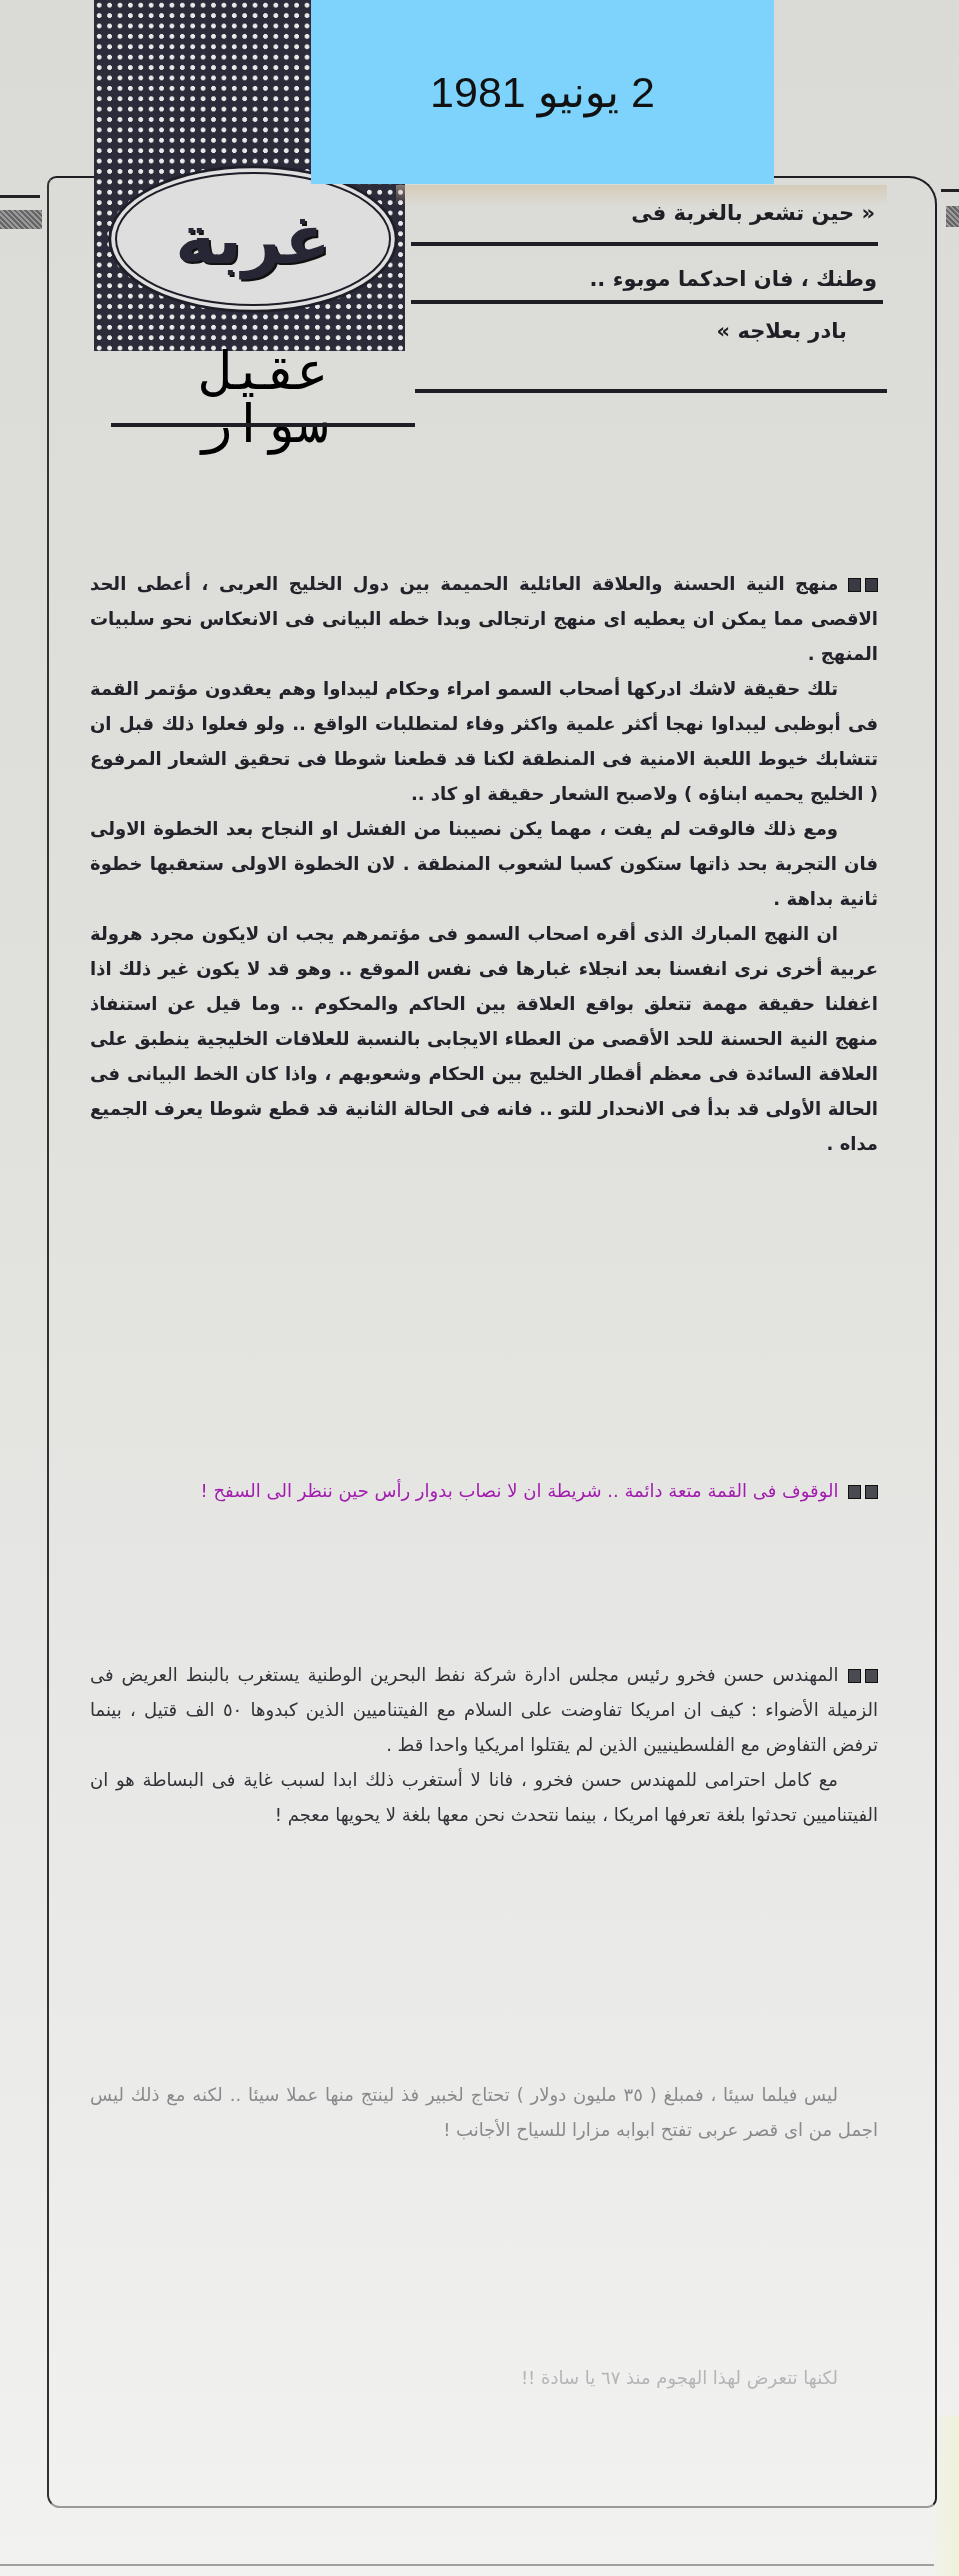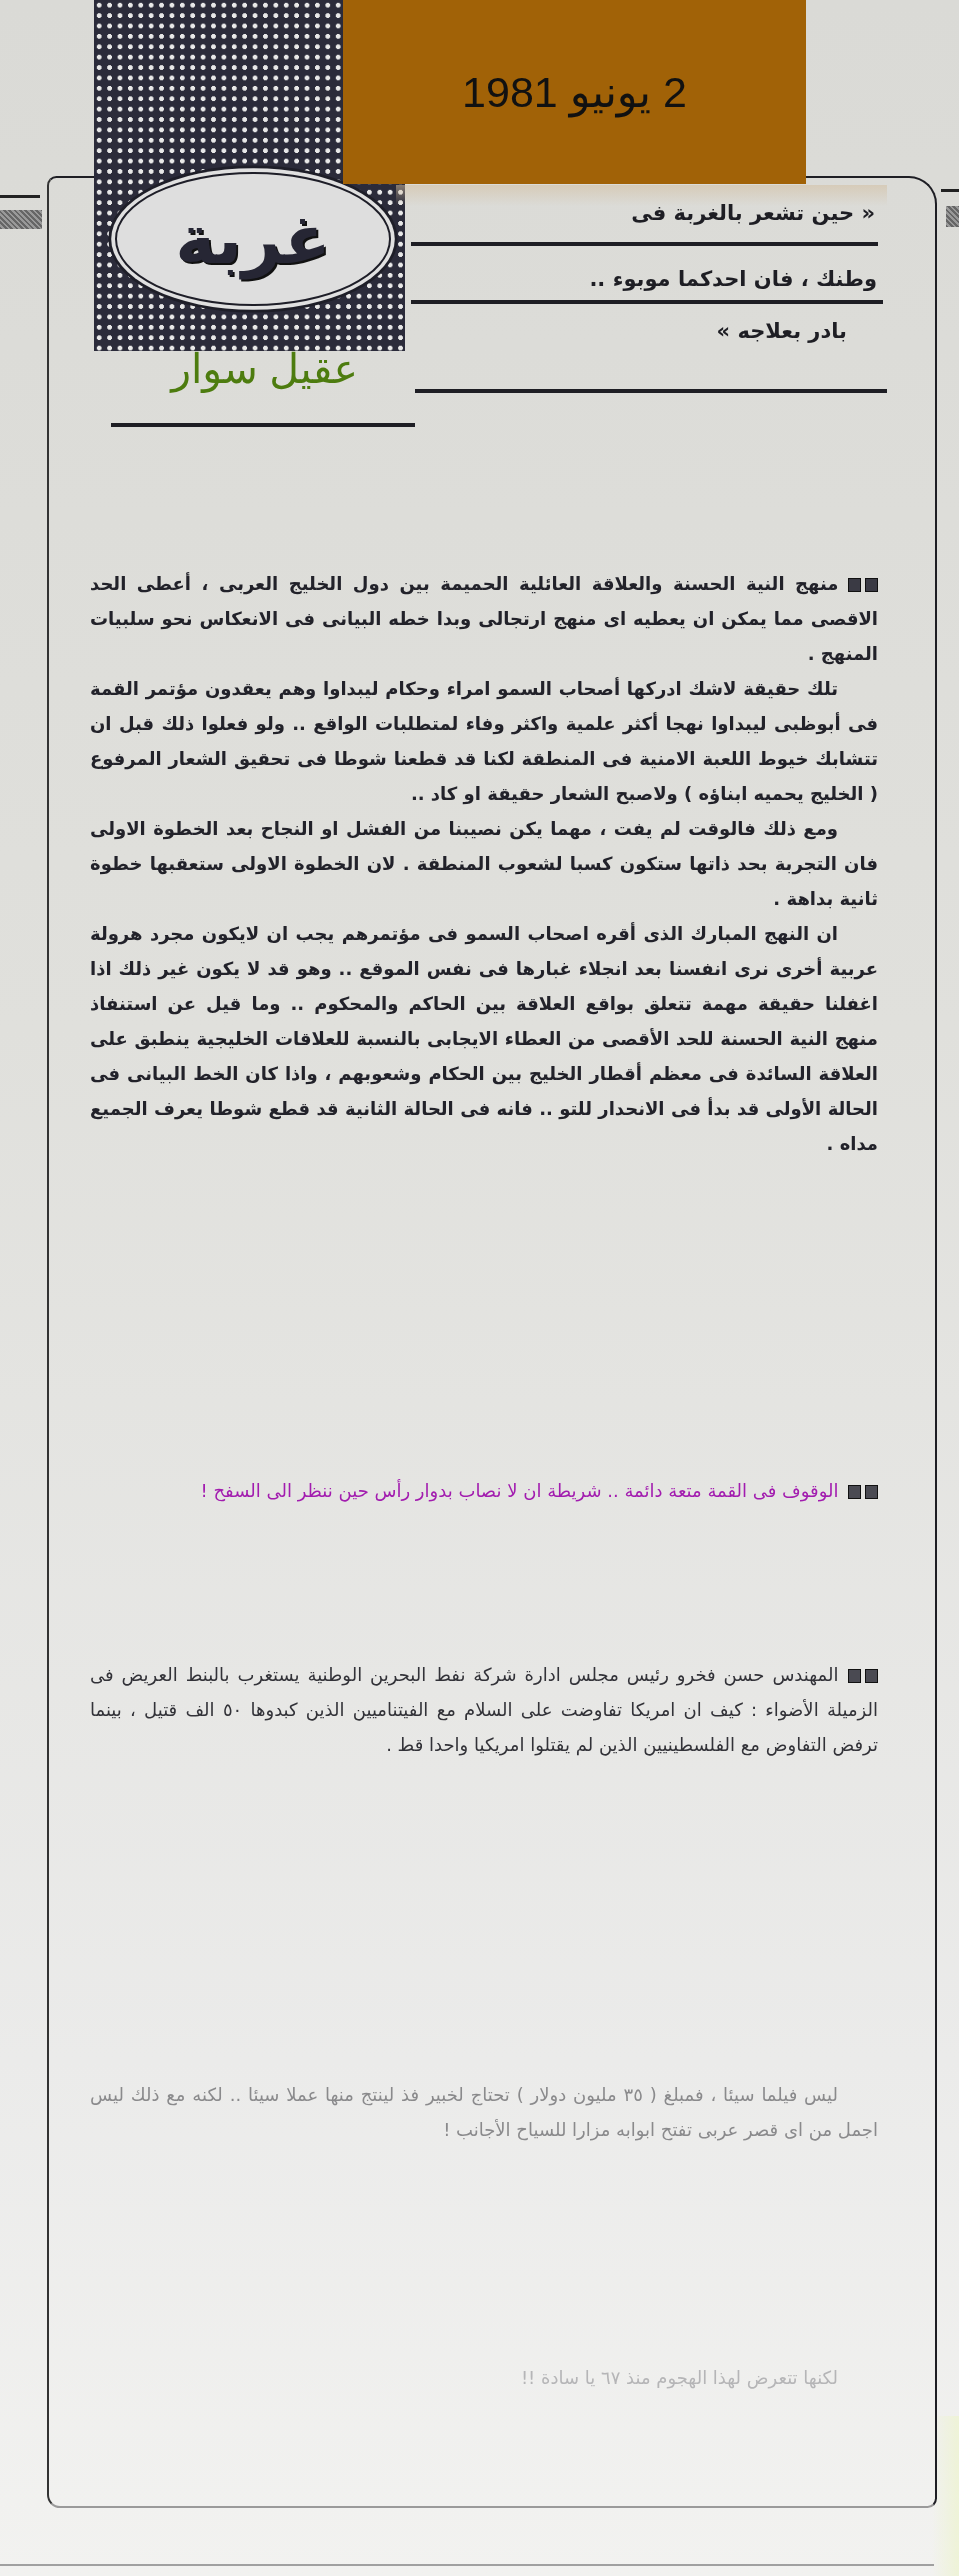--- a/index.html
+++ b/index.html
@@ -74,34 +74,34 @@
       color: #262634;
       direction: rtl;
       letter-spacing: 3.8px;
       text-shadow: 1.9px 1.9px 0 #111;
     }
     .author {
       position: absolute;
       left: 137px; top: 349px; width: 255px;
       text-align: center;
       direction: rtl;
-      font-family: Liberation Sans, sans-serif;
-      font-size: 41px;
-      color: #4d7c0f;
+      font-family: Liberation Mono, monospace;
+      font-size: 53px;
+      color: #000000;
       line-height: 1;
     }
     .author-rule {
       position: absolute; left: 111px; top: 423px; width: 304px; height: 3.8px; background: #1e1e24;
     }
     
     .date-card {
       position: absolute;
       left: 311px; top: 0; width: 463px; height: 184px;
-      background: #a16207;
-      display: flex; align-items: center; justify-content: center; margin-left: 32px;
+      background: #7dd3fc;
+      display: flex; align-items: center; justify-content: center;
     }
     .date-text {
       font-family: "Liberation Sans", sans-serif;
       font-size: 43px;
       color: #111;
       direction: rtl;
       unicode-bidi: plaintext;
     }
     .date-smudge {
       position: absolute; left: 396px; top: 185px; width: 491px; height: 21px;
@@ -191,20 +191,21 @@
   <p class="indent last-line">ومع ذلك فالوقت لم يفت ، مهما يكن نصيبنا من الفشل او النجاح بعد الخطوة الاولى فان التجربة بحد ذاتها ستكون كسبا لشعوب المنطقة . لان الخطوة الاولى ستعقبها خطوة ثانية بداهة .</p>
   <p class="indent last-line">ان النهج المبارك الذى أقره اصحاب السمو فى مؤتمرهم يجب ان لايكون مجرد هرولة عربية أخرى نرى انفسنا بعد انجلاء غبارها فى نفس الموقع .. وهو قد لا يكون غير ذلك اذا اغفلنا حقيقة مهمة تتعلق بواقع العلاقة بين الحاكم والمحكوم .. وما قيل عن استنفاذ منهج النية الحسنة للحد الأقصى من العطاء الايجابى بالنسبة للعلاقات الخليجية ينطبق على العلاقة السائدة فى معظم أقطار الخليج بين الحكام وشعوبهم ، واذا كان الخط البيانى فى الحالة الأولى قد بدأ فى الانحدار للتو .. فانه فى الحالة الثانية قد قطع شوطا يعرف الجميع مداه .</p>
 </div>
 
 <div class="article sec-2">
   <p class="last-line"><span class="bullet"></span><span class="bullet second"></span><span>الوقوف فى القمة متعة دائمة .. شريطة ان لا نصاب بدوار رأس حين ننظر الى السفح !</span></p>
 </div>
 
 <div class="article sec-3">
   <p class="last-line"><span class="bullet"></span><span class="bullet second"></span><span>المهندس حسن فخرو رئيس مجلس ادارة شركة نفط البحرين الوطنية يستغرب بالبنط العريض فى الزميلة الأضواء : كيف ان امريكا تفاوضت على السلام مع الفيتناميين الذين كبدوها ٥٠ الف قتيل ، بينما ترفض التفاوض مع الفلسطينيين الذين لم يقتلوا امريكيا واحدا قط .</span></p>
+  <p class="indent last-line">مع كامل احترامى للمهندس حسن فخرو ، فانا لا أستغرب ذلك ابدا لسبب غاية فى البساطة هو ان الفيتناميين تحدثوا بلغة تعرفها امريكا ، بينما نتحدث نحن معها بلغة لا يحويها معجم !</p>
 </div>
 
 <div class="article sec-4">
   <p class="indent last-line">ليس فيلما سيئا ، فمبلغ ( ٣٥ مليون دولار ) تحتاج لخبير فذ لينتج منها عملا سيئا .. لكنه مع ذلك ليس اجمل من اى قصر عربى تفتح ابوابه مزارا للسياح الأجانب !</p>
 </div>
 
 <div class="article sec-5">
   <p class="indent last-line">لكنها تتعرض لهذا الهجوم منذ ٦٧ يا سادة !!</p>
 </div>
 

